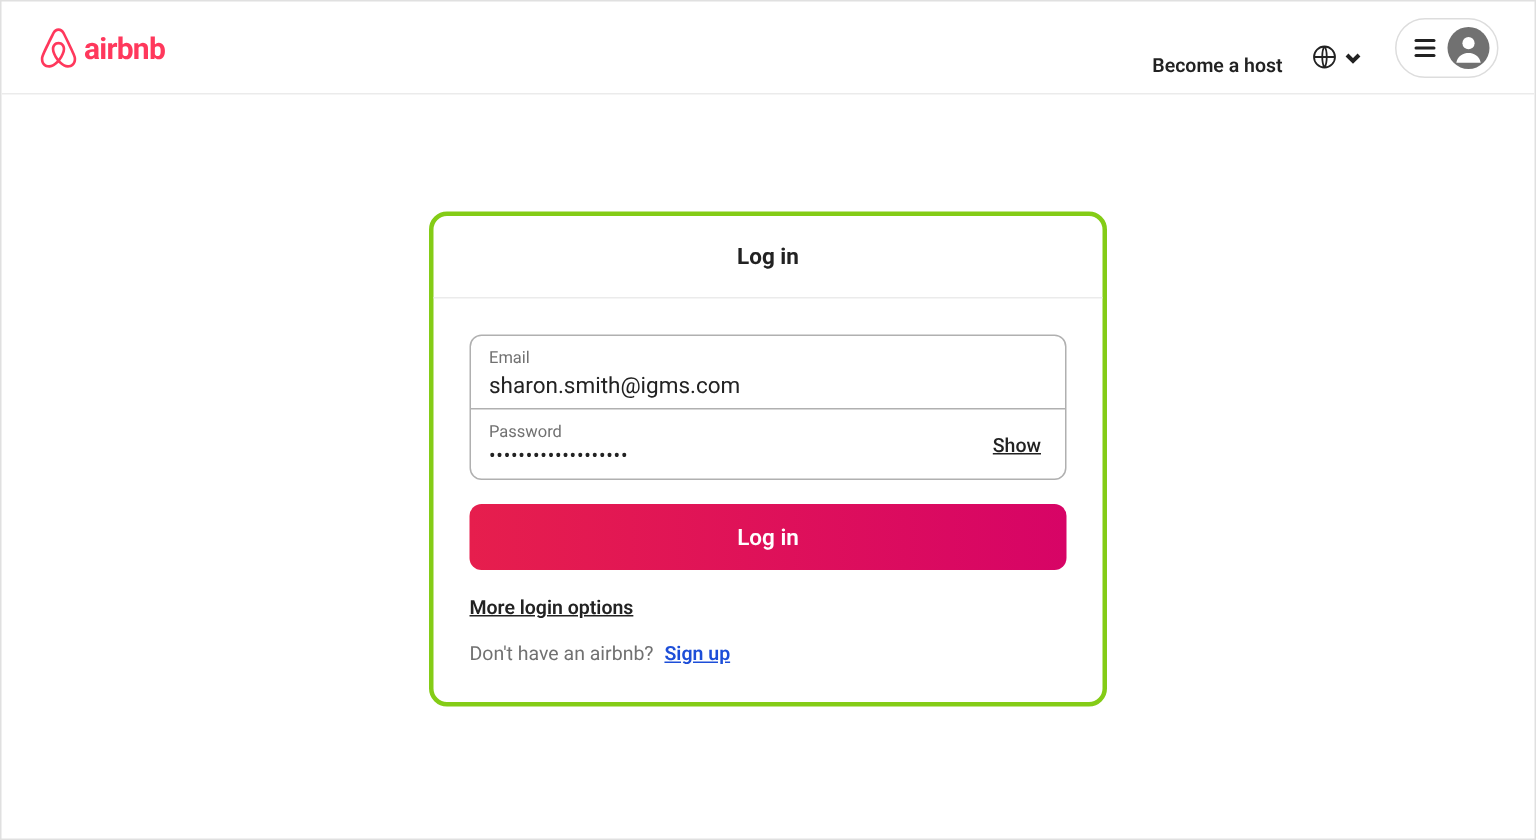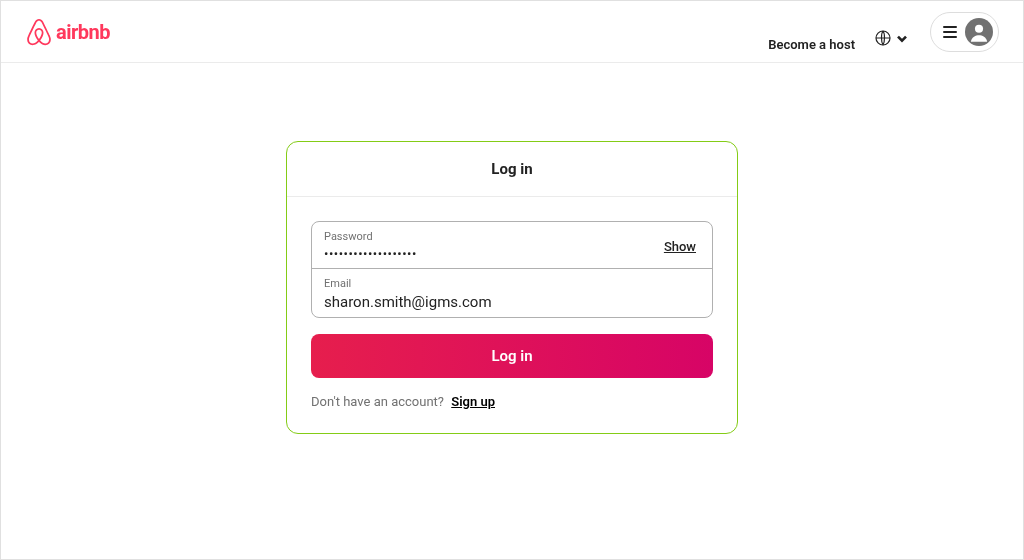--- a/index.html
+++ b/index.html
@@ -103,21 +103,21 @@
       width: 26px;
       height: 26px;
     }
     .main {
       display: flex;
       justify-content: center;
       padding-top: 78px;
     }
     .login-card {
       width: 452px;
-      border: 1px solid #84cc16;
+      border: 3px solid #84cc16;
       border-radius: 12px;
       background: #ffffff;
     }
     .card-header {
       text-align: center;
       padding: 18px;
       border-bottom: 1px solid #ebebeb;
       font-size: 15px;
       font-weight: 700;
       color: #222222;
@@ -203,21 +203,21 @@
       text-decoration: underline;
       cursor: pointer;
     }
     .signup-row {
       margin-top: 16px;
       font-size: 13px;
       color: #717171;
     }
     .signup-link {
       font-weight: 600;
-      color: #000000;
+      color: #1d4ed8;
       text-decoration: underline;
       cursor: pointer;
       margin-left: 4px;
     }
   </style>
 </head>
 <body>
 
 <header class="header">
   <div class="logo">
@@ -252,32 +252,35 @@
       </div>
     </div>
   </div>
 </header>
 
 <main class="main">
   <div class="login-card">
     <div class="card-header">Log in</div>
     <div class="card-body">
       <div class="input-group">
+        <div class="input-row">
+          <span class="input-label">Email</span>
+          <input class="input-field" type="text" value="sharon.smith@igms.com" style="">
+        </div>
         <div class="input-row password-row">
           <div class="password-left">
             <span class="input-label">Password</span>
             <div class="password-dots">•••••••••••••••••••</div>
           </div>
           <span class="show-link">Show</span>
         </div>
-        <div class="input-row">
-          <span class="input-label">Email</span>
-          <input class="input-field" type="text" value="sharon.smith@igms.com" style="">
-        </div>
       </div>
       <button class="login-btn">Log in</button>
+      <div>
+        <a class="more-options">More login options</a>
+      </div>
       <div class="signup-row">
-        <span>Don't have an account?</span>
+        <span>Don't have an airbnb?</span>
         <a class="signup-link">Sign up</a>
       </div>
     </div>
   </div>
 </main>
 
 </body></html>

